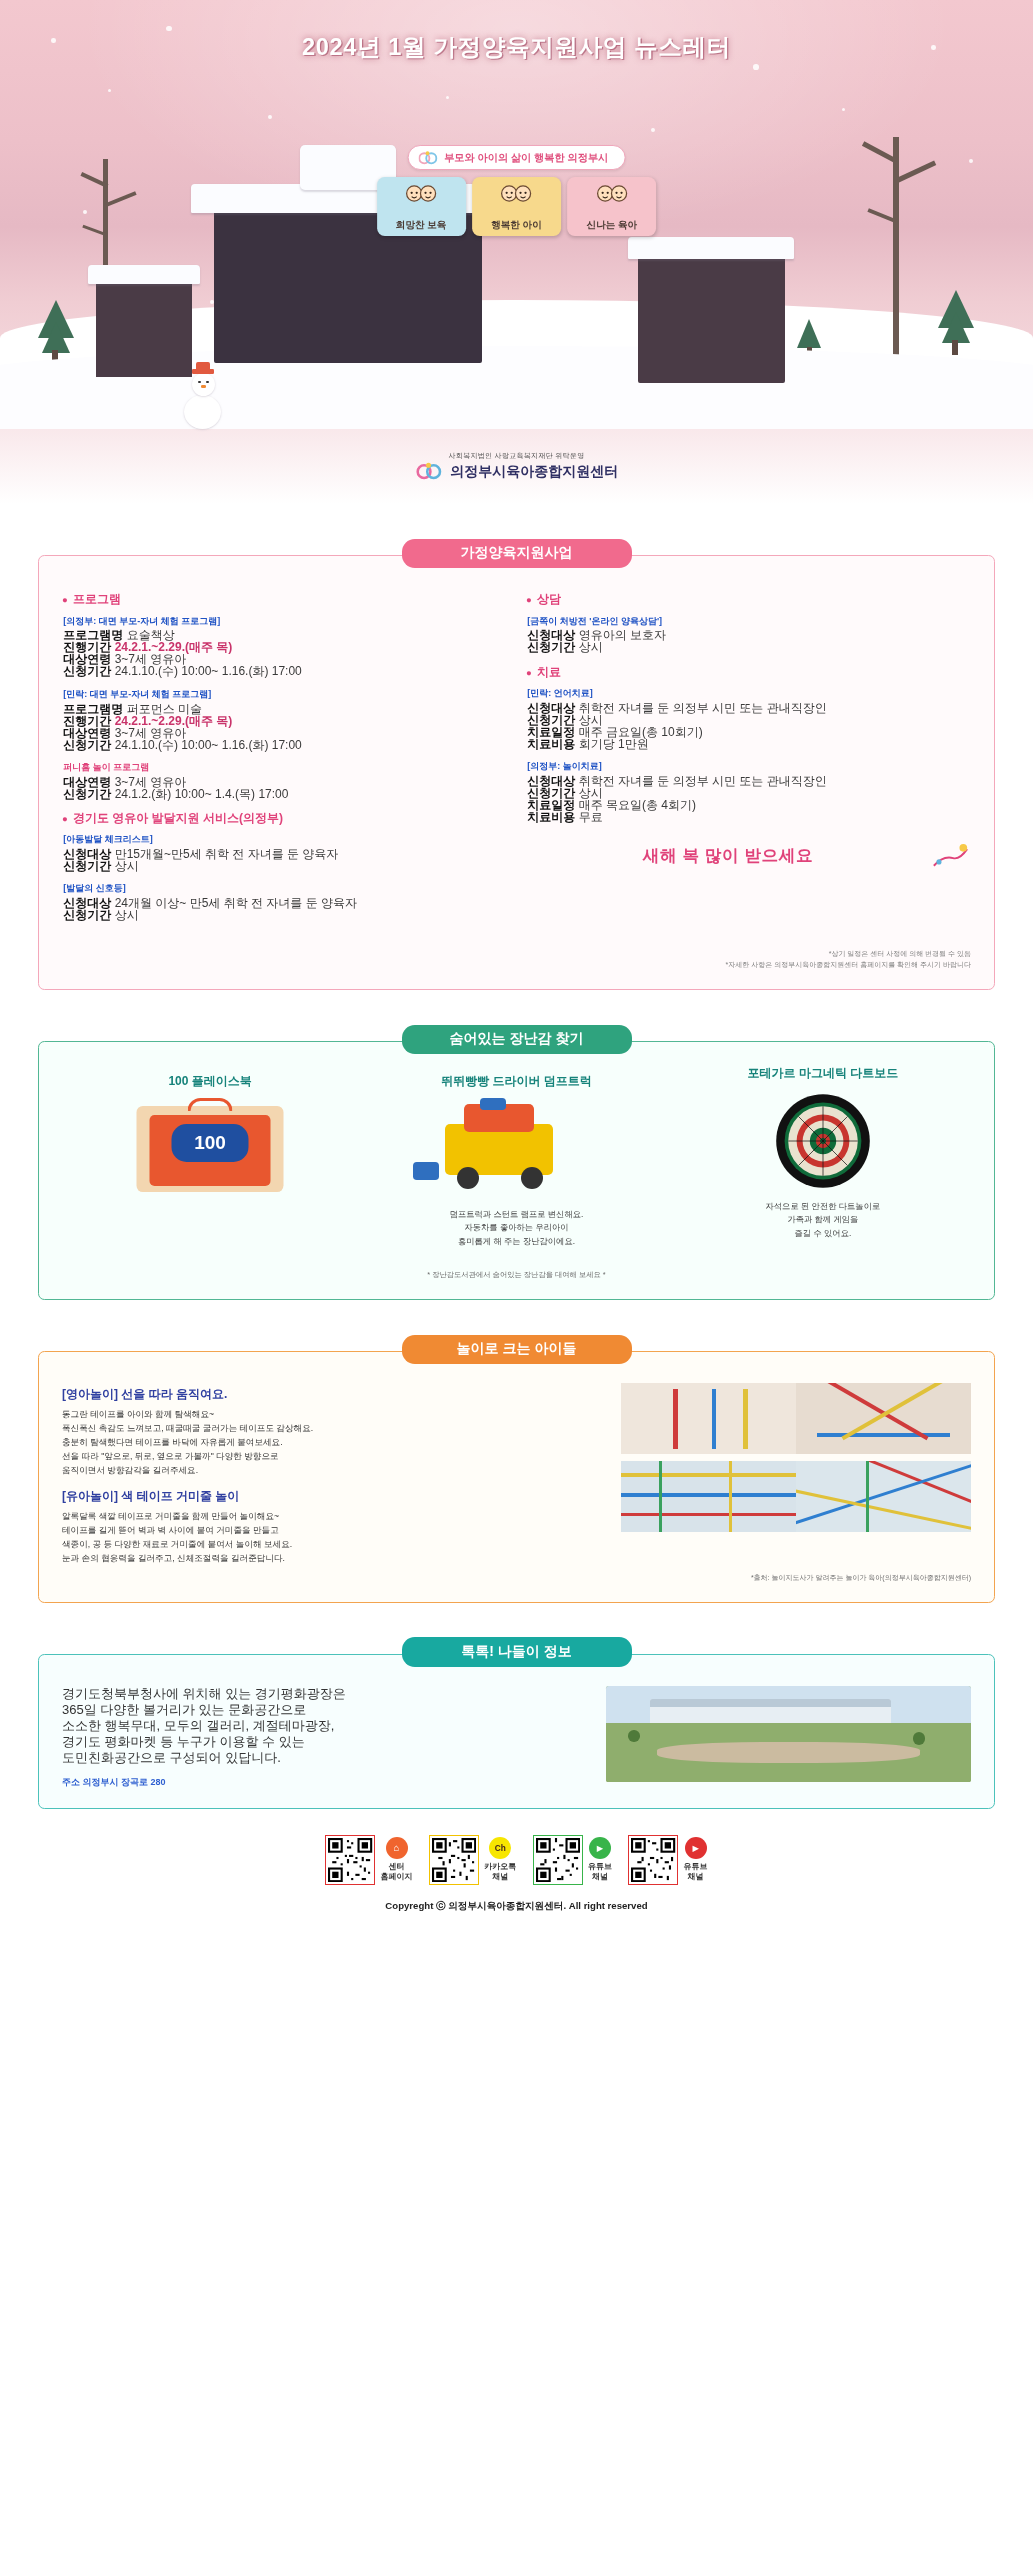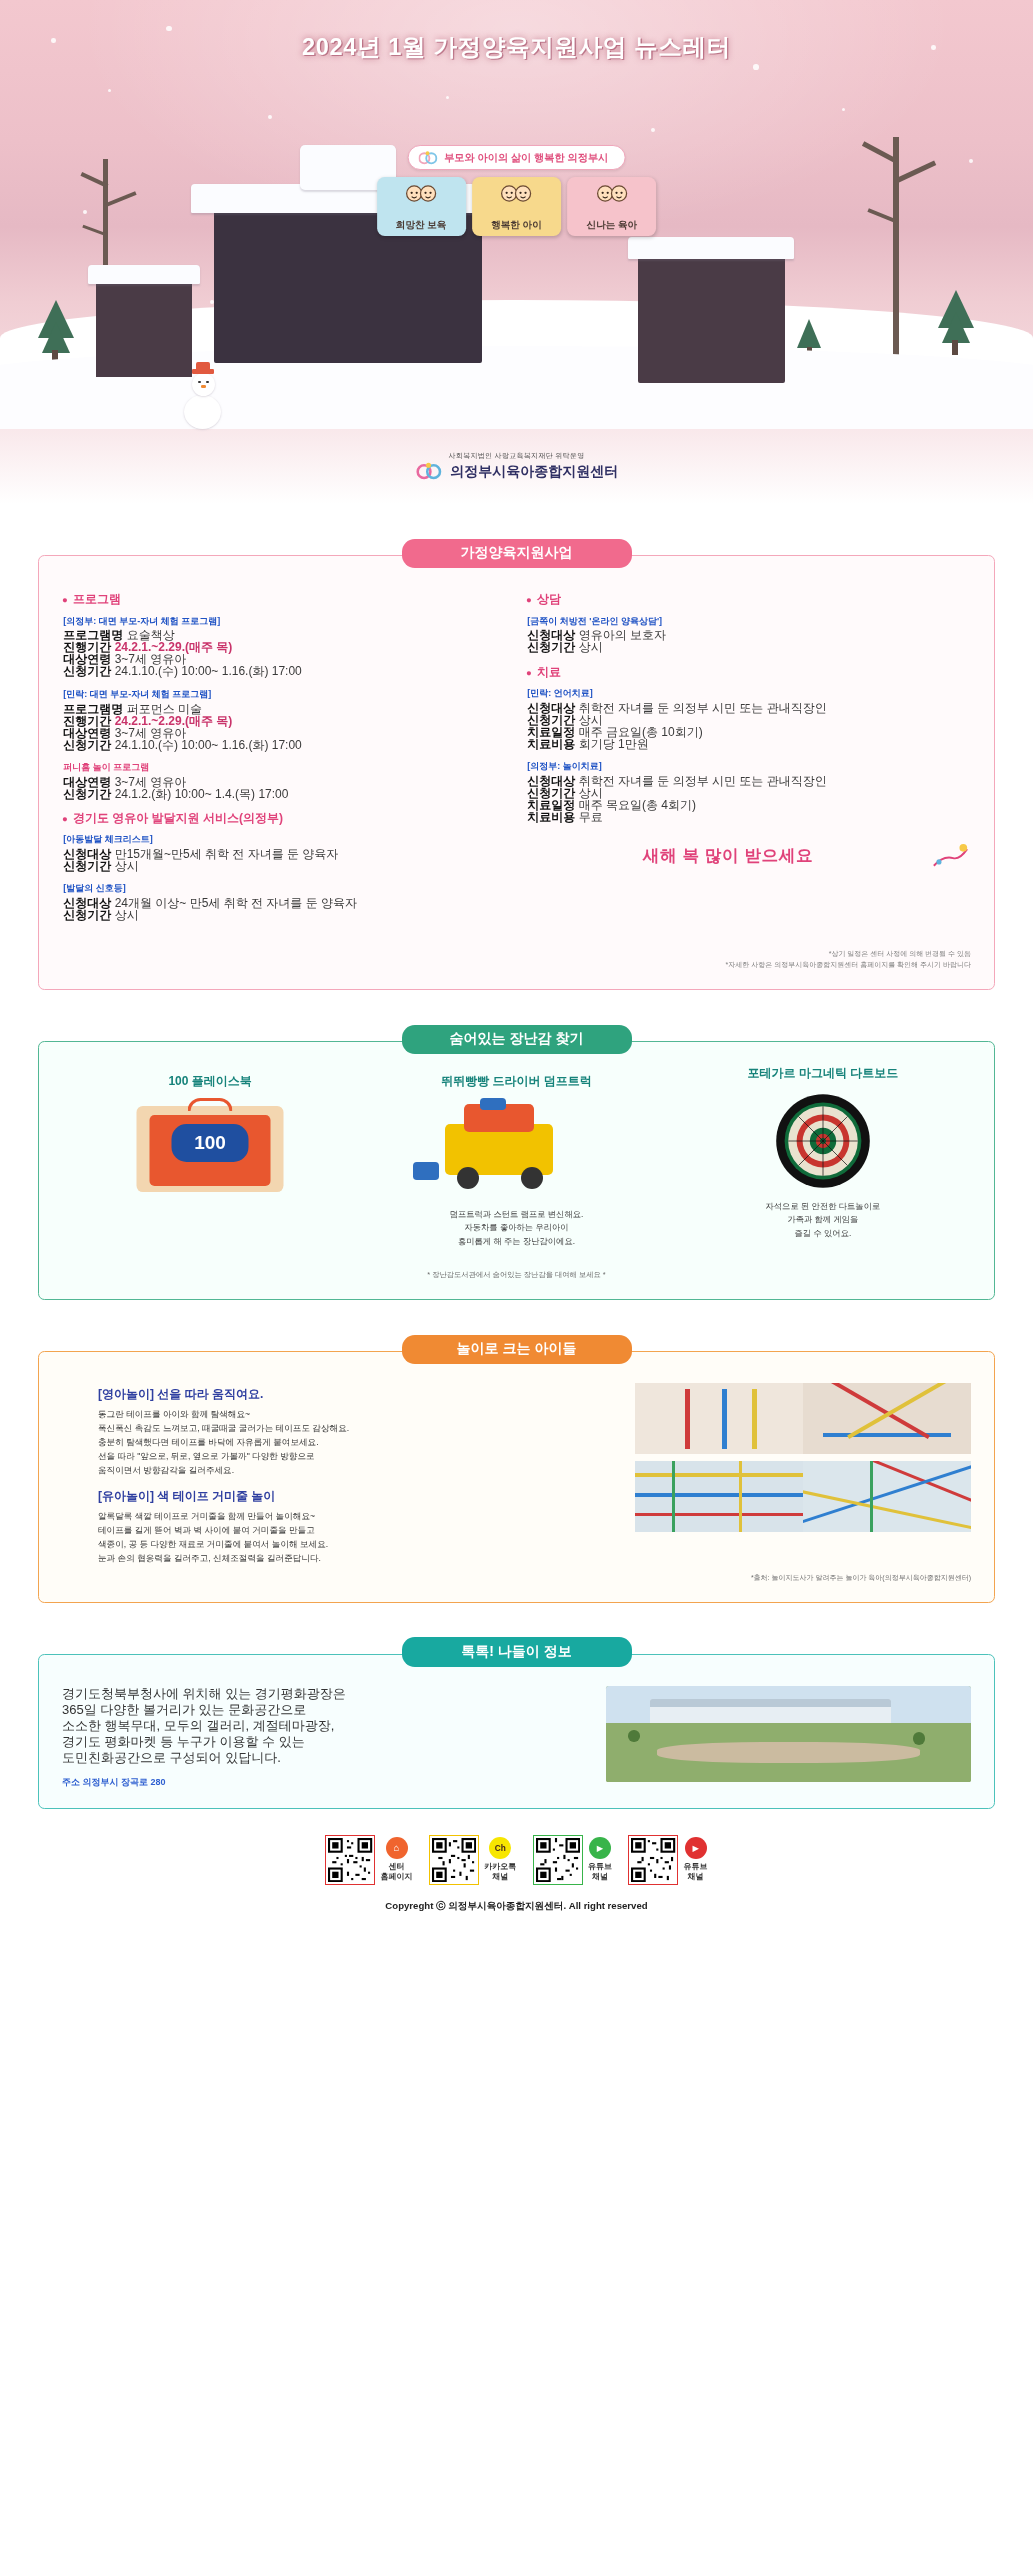--- a/index.html
+++ b/index.html
@@ -129,21 +129,21 @@
 
   
   .toys{ display:flex; gap:10.2px; text-align:center; }
   .toy{ flex:1; }
   .toy .tname{ font-size:12px; font-weight:bold; color:#16837a; margin-bottom:7.7px; }
   .toy .timg{ width:100%; height:102px; border-radius:3.8px; position:relative; overflow:hidden; }
   .toy .tdesc{ font-size:8.3px; color:#3b3b3b; line-height:13.4px; margin-top:7.7px; }
   .toy-note{ text-align:center; font-size:7.3px; color:#6b6b6b; margin-top:22px; }
 
   
-  .play-wrap{ display:flex; gap:15.3px;margin-left:36px; }
+  .play-wrap{ display:flex; gap:15.3px; }
   .play-left{ flex:1.55; }
   .play-right{ flex:1; display:flex; flex-direction:column; gap:6.4px; }
   .play-h{ font-size:12px; font-weight:bold; color:#2f3fa0; margin:2.6px 0 3.8px 0; }
   .play-h.b2{ margin-top:11.5px; }
   .play-p{ font-size:8.6px; line-height:14px; color:#333; }
   .ph{ width:100%; height:71px; border-radius:2.6px; display:flex; }
   .ph > div{ flex:1; position:relative; overflow:hidden; }
   .play-note{ text-align:right; font-size:7px; color:#6d6d6d; margin-top:7.7px; }
 
   

